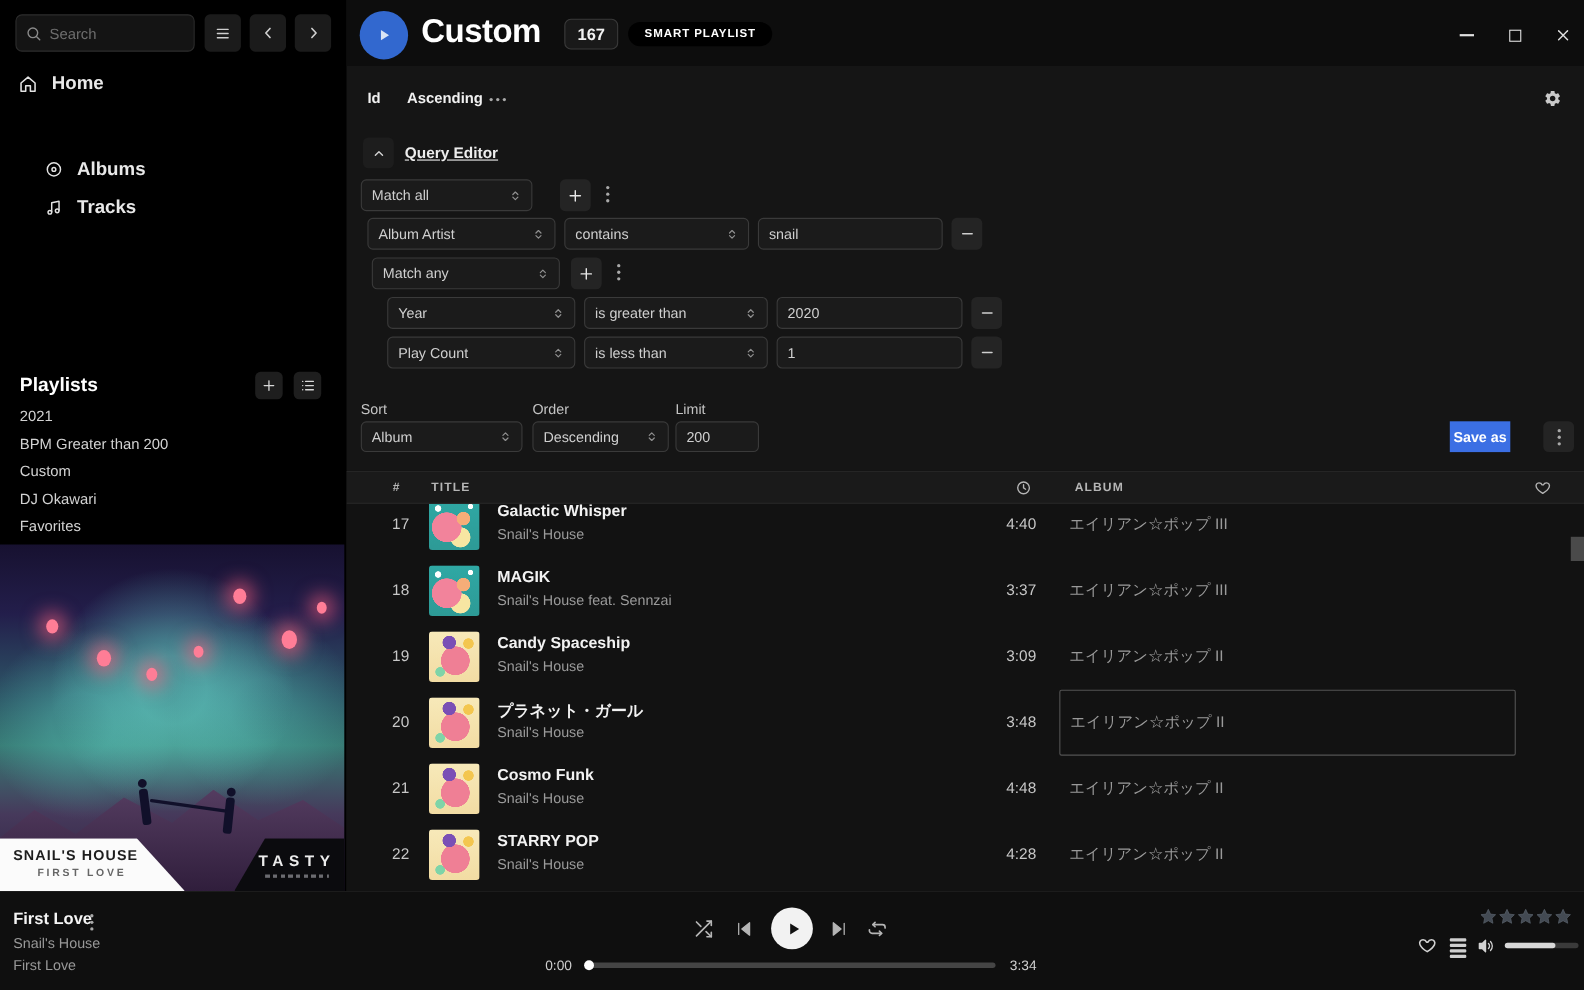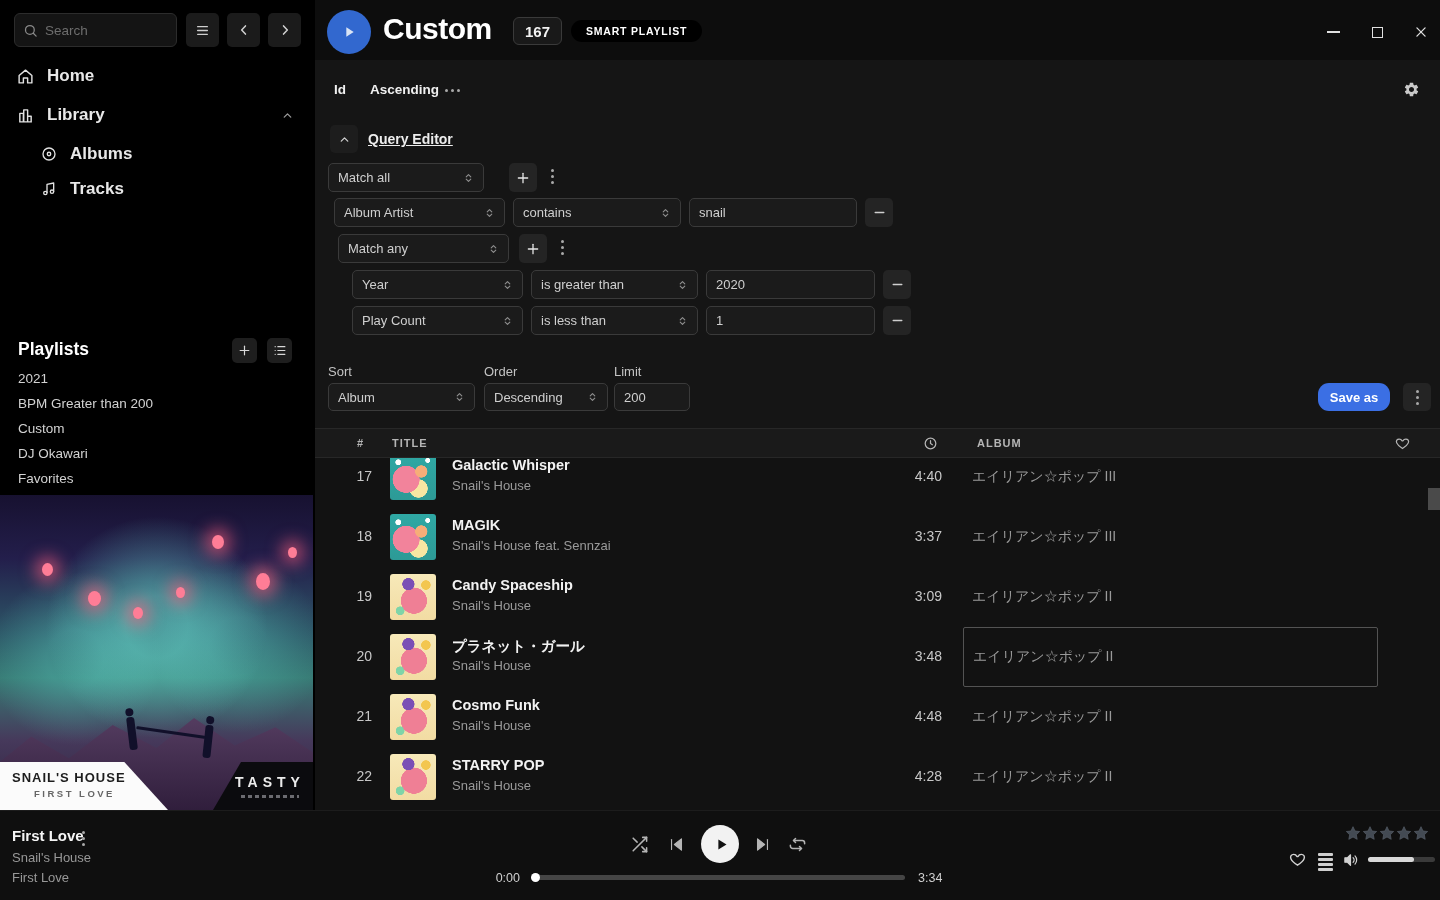--- a/index.html
+++ b/index.html
@@ -78,22 +78,22 @@
   .qe-collapse { position:absolute; left:15px; top:125px; width:28px; height:28px; background:#1d1d1d;
     border-radius:5px; display:flex; align-items:center; justify-content:center; cursor:pointer; }
   .qe-title { position:absolute; left:53px; top:131px; color:#ededed; font-size:14px; font-weight:700;text-decoration:underline; }
   .sel, .tin { position:absolute; height:29px; background:#1b1b1b; border:1px solid #3a3a3a;
     border-radius:5px; color:#cfcfcf; font-size:13px; display:flex; align-items:center;
     padding:0 9px; cursor:pointer; }
   .sel { justify-content:space-between; }
   .sq29 { position:absolute; width:28px; height:29px; background:#242424; border-radius:5px;
     display:flex; align-items:center; justify-content:center; cursor:pointer; color:#dcdcdc; }
   .form-label { position:absolute; top:364px; color:#c3c3c3; font-size:13px; }
-  .save-btn { position:absolute; left:1003px; top:383px; width:72px; height:28px; background:#3b6fe4;
-    border:none; border-radius:11px; color:#fff; font-size:13px; font-weight:700;
+  .save-btn { position:absolute; left:1003px; top:383px; width:55px; height:28px; background:#3b6fe4;
+    border:none; border-radius:0; color:#fff; font-size:13px; font-weight:700;
     font-family:inherit; cursor:pointer; }
 
   
   #tracklist { position:absolute; left:0; top:428px; width:1125px; height:382px; background:#121212; overflow:hidden; }
   .thead { position:absolute; left:0; top:0; width:1125px; height:30px; background:#1a1a1a;
     border-top:1px solid #272727; border-bottom:1px solid #272727; z-index:5;
     color:#b5b5b5; font-size:11px; font-weight:700; letter-spacing:1px; }
   .thead > div { position:absolute; top:8px; }
   .trow { position:absolute; left:0; width:1125px; height:60px; cursor:pointer; }
   .tnum { position:absolute; left:20px; top:21px; width:37px; text-align:right; color:#c7c7c7; font-size:14px; }
@@ -167,29 +167,20 @@
         <polyline points="9.5 5 16 12 9.5 19"></polyline>
       </svg>
   </div>
 
   <div class="nav-item" style="top:62px">
     <svg width="17" height="17" viewBox="0 0 24 24" fill="none" stroke="#e2e2e2" stroke-width="2" stroke-linejoin="round">
         <path d="M3 10.5 12 3l9 7.5V21h-6v-7h-6v7H3z"></path>
       </svg>
     <span>Home</span>
   </div>
-  <div class="nav-item" style="top:101px">
-    <svg width="17" height="17" viewBox="0 0 24 24" fill="none" stroke="#e2e2e2" stroke-width="2" stroke-linejoin="round">
-        <path d="M4 21V9h5v12M9.5 21V4h5.5v17M15 21v-8h5v8M3 21h18"></path>
-      </svg>
-    <span>Library</span>
-    <svg style="position:absolute;left:281px" width="13" height="13" viewBox="0 0 24 24" fill="none" stroke="#9a9a9a" stroke-width="2.4" stroke-linecap="round" stroke-linejoin="round">
-        <polyline points="6 15 12 9 18 15"></polyline>
-      </svg>
-  </div>
 
   <div class="nav-item nav-sub" style="top:140px">
     <svg width="16" height="16" viewBox="0 0 24 24" fill="none" stroke="#e2e2e2" stroke-width="2">
         <circle cx="12" cy="12" r="9"></circle>
         <circle cx="12" cy="12" r="2.6"></circle>
       </svg>
     <span>Albums</span>
   </div>
   <div class="nav-item nav-sub" style="top:175px">
     <svg width="16" height="16" viewBox="0 0 24 24" fill="none" stroke="#e2e2e2" stroke-width="2" stroke-linejoin="round">

